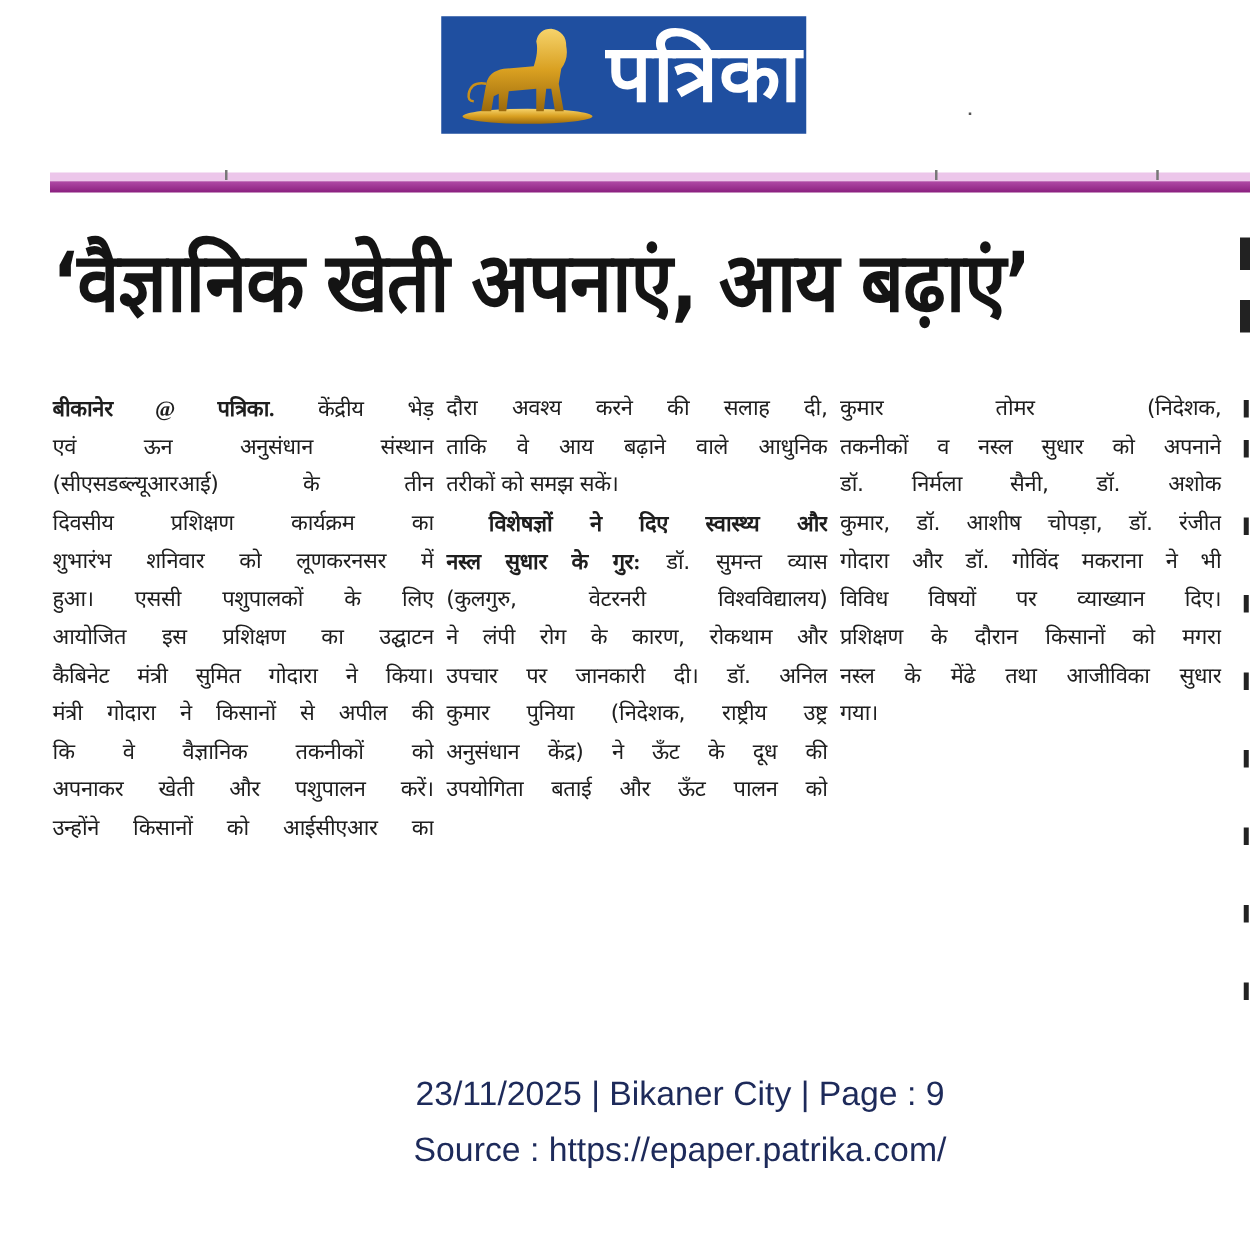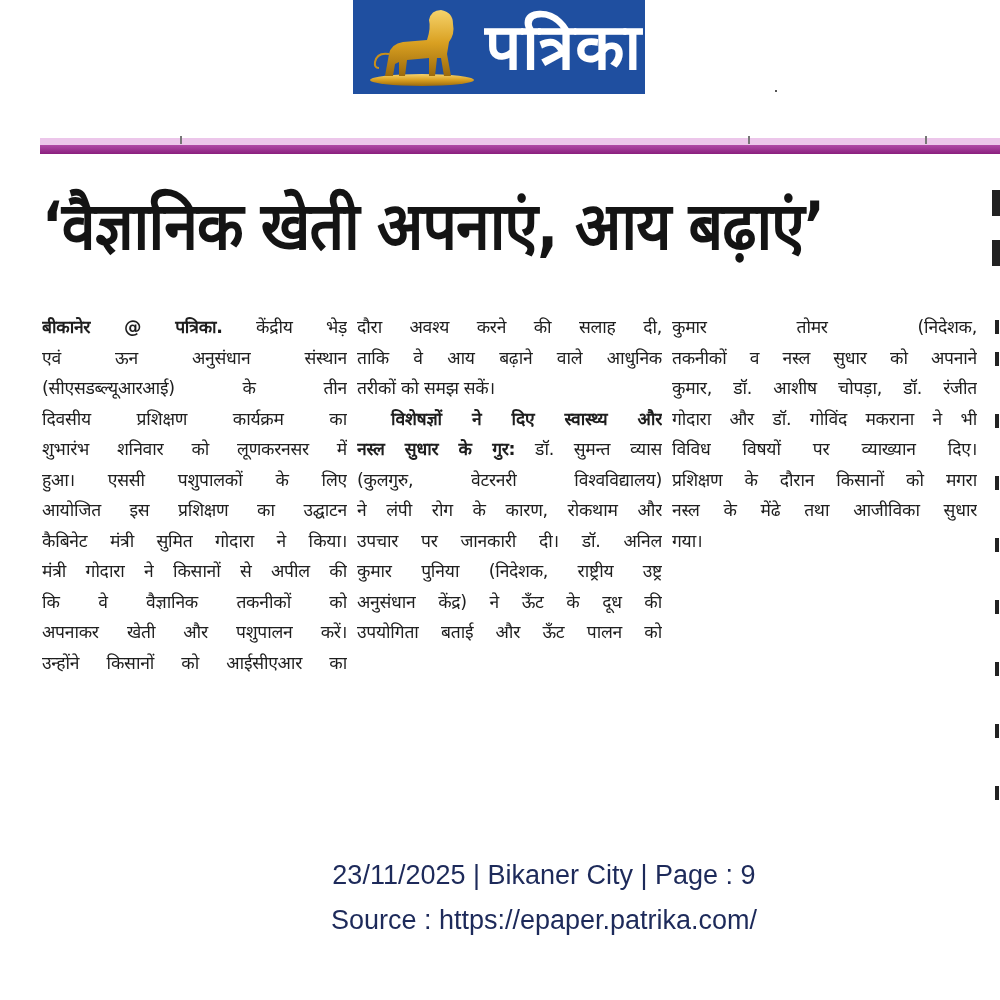--- a/index.html
+++ b/index.html
@@ -1,21 +1,21 @@
 <!DOCTYPE html>
 <html><head>
   <meta charset="utf-8">
   <style>
     * { box-sizing: border-box; margin: 0; padding: 0; }
     html, body { width: 1000px; height: 1000px; background: #ffffff; overflow: hidden; }
     body { position: relative; font-family: "DejaVu Sans", sans-serif; color: #1a1a1a; }
 
     
     .masthead {
-      position: absolute; left: 353px; top: 0; width: 292px; height: 94px;
+      position: absolute; left: 353px; top: 13px; width: 292px; height: 94px;
       background: #1f4fa0; display: flex; align-items: center;
     }
     .lion {
       position: absolute; left: 14px; top: 6px; width: 110px; height: 82px;
     }
     .masthead-title {
       position: absolute; left: 132px; top: 4px; height: 86px;
       font-family: "DejaVu Sans", sans-serif; font-weight: bold;
       font-size: 64px; line-height: 86px; color: #ffffff; letter-spacing: 1px;
     }
@@ -52,21 +52,21 @@
     .col-1 { left: 42px; }
     .col-2 { left: 357px; }
     .col-3 { left: 672px; }
     .line {
       height: 30.5px; line-height: 30.5px; white-space: nowrap;
       text-align: justify; text-align-last: justify;
       overflow: hidden; letter-spacing: -0.3px;
     }
     .line.last { text-align-last: left; }
     .line.indent { padding-left: 34px; }
-    .bold { font-weight: bold; }
+    .bold { font-weight: bold; font-family: Liberation Serif, serif; }
 
     
     .edge-col {
       position: absolute; left: 990px; top: 180px; width: 10px; height: 640px;
       overflow: hidden;
     }
     .edge-bar { position: absolute; left: 2px; width: 8px; background: #222; }
 
     
     .caption {
@@ -132,20 +132,21 @@
   <div class="line">ने लंपी रोग के कारण, रोकथाम और</div>
   <div class="line">उपचार पर जानकारी दी। डॉ. अनिल</div>
   <div class="line">कुमार पुनिया (निदेशक, राष्ट्रीय उष्ट्र</div>
   <div class="line">अनुसंधान केंद्र) ने ऊँट के दूध की</div>
   <div class="line">उपयोगिता बताई और ऊँट पालन को</div>
 </div>
 
 <div class="col col-3">
   <div class="line">कुमार तोमर (निदेशक,</div>
   <div class="line">तकनीकों व नस्ल सुधार को अपनाने</div>
+  <div class="line">डॉ. निर्मला सैनी, डॉ. अशोक</div>
   <div class="line">कुमार, डॉ. आशीष चोपड़ा, डॉ. रंजीत</div>
   <div class="line">गोदारा और डॉ. गोविंद मकराना ने भी</div>
   <div class="line">विविध विषयों पर व्याख्यान दिए।</div>
   <div class="line">प्रशिक्षण के दौरान किसानों को मगरा</div>
   <div class="line">नस्ल के मेंढे तथा आजीविका सुधार</div>
   <div class="line last">गया।</div>
 </div>
 
 <div class="edge-col">
   <div class="edge-bar" style="top:10px;height:26px"></div>

